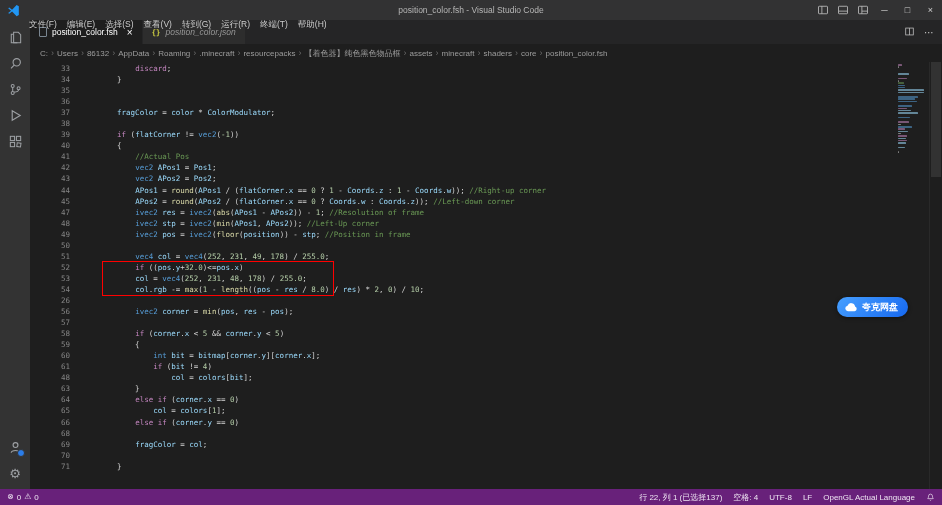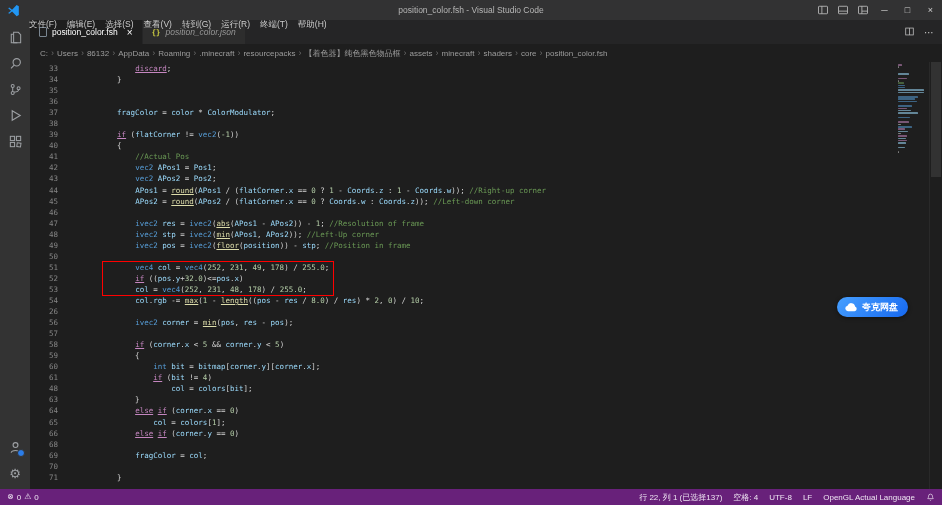--- a/index.html
+++ b/index.html
@@ -35,26 +35,26 @@
   .tab-actions{margin-left:auto;display:flex;align-items:center;gap:9px;padding-right:8px;color:#c5c5c5;}
 
   .breadcrumbs{height:18px;flex:0 0 18px;background:#1e1e1e;display:flex;align-items:center;gap:3px;padding-left:10px;font-size:8px;color:#9d9d9d;white-space:nowrap;overflow:hidden;}
   .bc-sep{color:#6b6b6b;font-size:9px;}
   .bc-item{cursor:default;}
 
   
   .editor{flex:1;position:relative;overflow:hidden;background:#1e1e1e;}
   .code-lines{position:absolute;top:1px;left:0;right:44px;}
   .cl{display:flex;height:11.05px;line-height:11.05px;font-family:"DejaVu Sans Mono",monospace;font-size:7.5px;white-space:pre;}
-  .ln{width:62px;flex:none;box-sizing:border-box;padding-right:10px;text-align:left;color:#858585;padding-left:19px;}
+  .ln{width:62px;flex:none;box-sizing:border-box;padding-right:10px;text-align:center;color:#858585;padding-left:19px;}
   .ct{flex:1;white-space:pre;padding-left:7px;}
   .tk-p{color:var(--tok-p,#d4d4d4);}
-  .tk-k{color:var(--tok-k,#c586c0);text-decoration:underline;}
+  .tk-k{color:var(--tok-k,#c586c0);}
   .tk-t{color:var(--tok-t,#569cd6);}
-  .tk-f{color:var(--tok-f,#dcdcaa);text-decoration:underline;}
+  .tk-f{color:var(--tok-f,#dcdcaa);}
   .tk-v{color:var(--tok-v,#9cdcfe);}
   .tk-n{color:var(--tok-n,#b5cea8);}
   .tk-c{color:var(--tok-c,#6a9955);}
 
   .annotation-box{position:absolute;left:72px;width:232px;border:1.5px solid var(--annotation,#ff0000);z-index:4;pointer-events:none;box-sizing:border-box;}
 
   .minimap{position:absolute;top:2px;right:14px;width:30px;display:flex;flex-direction:column;align-items:flex-start;}
   .mbar{height:1.5px;margin-bottom:0.8px;border-radius:0.5px;}
   .scrollbar{position:absolute;top:0;right:0;bottom:0;width:12px;border-left:1px solid rgba(255,255,255,0.05);}
   .scroll-thumb{position:absolute;top:0;left:1px;width:10px;height:115px;background:rgba(121,121,121,0.22);}
@@ -224,21 +224,20 @@
             <div class="cl"><span class="ln">36</span><span class="ct"></span></div>
             <div class="cl"><span class="ln">37</span><span class="ct"><span class="tk-p">    </span><span class="tk-v">fragColor</span><span class="tk-p"> = </span><span class="tk-v">color</span><span class="tk-p"> * </span><span class="tk-v">ColorModulator</span><span class="tk-p">;</span></span></div>
             <div class="cl"><span class="ln">38</span><span class="ct"></span></div>
             <div class="cl"><span class="ln">39</span><span class="ct"><span class="tk-p">    </span><span class="tk-k">if</span><span class="tk-p"> (</span><span class="tk-v">flatCorner</span><span class="tk-p"> != </span><span class="tk-t">vec2</span><span class="tk-p">(</span><span class="tk-n">-1</span><span class="tk-p">))</span></span></div>
             <div class="cl"><span class="ln">40</span><span class="ct"><span class="tk-p">    {</span></span></div>
             <div class="cl"><span class="ln">41</span><span class="ct"><span class="tk-p">        </span><span class="tk-c">//Actual Pos</span></span></div>
             <div class="cl"><span class="ln">42</span><span class="ct"><span class="tk-p">        </span><span class="tk-t">vec2</span><span class="tk-p"> </span><span class="tk-v">APos1</span><span class="tk-p"> = </span><span class="tk-v">Pos1</span><span class="tk-p">;</span></span></div>
             <div class="cl"><span class="ln">43</span><span class="ct"><span class="tk-p">        </span><span class="tk-t">vec2</span><span class="tk-p"> </span><span class="tk-v">APos2</span><span class="tk-p"> = </span><span class="tk-v">Pos2</span><span class="tk-p">;</span></span></div>
             <div class="cl"><span class="ln">44</span><span class="ct"><span class="tk-p">        </span><span class="tk-v">APos1</span><span class="tk-p"> = </span><span class="tk-f">round</span><span class="tk-p">(</span><span class="tk-v">APos1</span><span class="tk-p"> / (</span><span class="tk-v">flatCorner</span><span class="tk-p">.</span><span class="tk-v">x</span><span class="tk-p"> == </span><span class="tk-n">0</span><span class="tk-p"> ? </span><span class="tk-n">1</span><span class="tk-p"> - </span><span class="tk-v">Coords</span><span class="tk-p">.</span><span class="tk-v">z</span><span class="tk-p"> : </span><span class="tk-n">1</span><span class="tk-p"> - </span><span class="tk-v">Coords</span><span class="tk-p">.</span><span class="tk-v">w</span><span class="tk-p">)); </span><span class="tk-c">//Right-up corner</span></span></div>
             <div class="cl"><span class="ln">45</span><span class="ct"><span class="tk-p">        </span><span class="tk-v">APos2</span><span class="tk-p"> = </span><span class="tk-f">round</span><span class="tk-p">(</span><span class="tk-v">APos2</span><span class="tk-p"> / (</span><span class="tk-v">flatCorner</span><span class="tk-p">.</span><span class="tk-v">x</span><span class="tk-p"> == </span><span class="tk-n">0</span><span class="tk-p"> ? </span><span class="tk-v">Coords</span><span class="tk-p">.</span><span class="tk-v">w</span><span class="tk-p"> : </span><span class="tk-v">Coords</span><span class="tk-p">.</span><span class="tk-v">z</span><span class="tk-p">)); </span><span class="tk-c">//Left-down corner</span></span></div>
-            <div class="cl"><span class="ln">46</span><span class="ct"></span></div>
             <div class="cl"><span class="ln">47</span><span class="ct"><span class="tk-p">        </span><span class="tk-t">ivec2</span><span class="tk-p"> </span><span class="tk-v">res</span><span class="tk-p"> = </span><span class="tk-t">ivec2</span><span class="tk-p">(</span><span class="tk-f">abs</span><span class="tk-p">(</span><span class="tk-v">APos1</span><span class="tk-p"> - </span><span class="tk-v">APos2</span><span class="tk-p">)) - </span><span class="tk-n">1</span><span class="tk-p">; </span><span class="tk-c">//Resolution of frame</span></span></div>
             <div class="cl"><span class="ln">48</span><span class="ct"><span class="tk-p">        </span><span class="tk-t">ivec2</span><span class="tk-p"> </span><span class="tk-v">stp</span><span class="tk-p"> = </span><span class="tk-t">ivec2</span><span class="tk-p">(</span><span class="tk-f">min</span><span class="tk-p">(</span><span class="tk-v">APos1</span><span class="tk-p">, </span><span class="tk-v">APos2</span><span class="tk-p">)); </span><span class="tk-c">//Left-Up corner</span></span></div>
             <div class="cl"><span class="ln">49</span><span class="ct"><span class="tk-p">        </span><span class="tk-t">ivec2</span><span class="tk-p"> </span><span class="tk-v">pos</span><span class="tk-p"> = </span><span class="tk-t">ivec2</span><span class="tk-p">(</span><span class="tk-f">floor</span><span class="tk-p">(</span><span class="tk-v">position</span><span class="tk-p">)) - </span><span class="tk-v">stp</span><span class="tk-p">; </span><span class="tk-c">//Position in frame</span></span></div>
             <div class="cl"><span class="ln">50</span><span class="ct"></span></div>
             <div class="cl"><span class="ln">51</span><span class="ct"><span class="tk-p">        </span><span class="tk-t">vec4</span><span class="tk-p"> </span><span class="tk-v">col</span><span class="tk-p"> = </span><span class="tk-t">vec4</span><span class="tk-p">(</span><span class="tk-n">252</span><span class="tk-p">, </span><span class="tk-n">231</span><span class="tk-p">, </span><span class="tk-n">49</span><span class="tk-p">, </span><span class="tk-n">178</span><span class="tk-p">) / </span><span class="tk-n">255.0</span><span class="tk-p">;</span></span></div>
             <div class="cl"><span class="ln">52</span><span class="ct"><span class="tk-p">        </span><span class="tk-k">if</span><span class="tk-p"> ((</span><span class="tk-v">pos</span><span class="tk-p">.</span><span class="tk-v">y</span><span class="tk-p">+</span><span class="tk-n">32.0</span><span class="tk-p">)&lt;=</span><span class="tk-v">pos</span><span class="tk-p">.</span><span class="tk-v">x</span><span class="tk-p">)</span></span></div>
             <div class="cl"><span class="ln">53</span><span class="ct"><span class="tk-p">        </span><span class="tk-v">col</span><span class="tk-p"> = </span><span class="tk-t">vec4</span><span class="tk-p">(</span><span class="tk-n">252</span><span class="tk-p">, </span><span class="tk-n">231</span><span class="tk-p">, </span><span class="tk-n">48</span><span class="tk-p">, </span><span class="tk-n">178</span><span class="tk-p">) / </span><span class="tk-n">255.0</span><span class="tk-p">;</span></span></div>
             <div class="cl"><span class="ln">54</span><span class="ct"><span class="tk-p">        </span><span class="tk-v">col</span><span class="tk-p">.</span><span class="tk-v">rgb</span><span class="tk-p"> -= </span><span class="tk-f">max</span><span class="tk-p">(</span><span class="tk-n">1</span><span class="tk-p"> - </span><span class="tk-f">length</span><span class="tk-p">((</span><span class="tk-v">pos</span><span class="tk-p"> - </span><span class="tk-v">res</span><span class="tk-p"> / </span><span class="tk-n">8.0</span><span class="tk-p">) / </span><span class="tk-v">res</span><span class="tk-p">) * </span><span class="tk-n">2</span><span class="tk-p">, </span><span class="tk-n">0</span><span class="tk-p">) / </span><span class="tk-n">10</span><span class="tk-p">;</span></span></div>
             <div class="cl"><span class="ln">26</span><span class="ct"></span></div>
             <div class="cl"><span class="ln">56</span><span class="ct"><span class="tk-p">        </span><span class="tk-t">ivec2</span><span class="tk-p"> </span><span class="tk-v">corner</span><span class="tk-p"> = </span><span class="tk-f">min</span><span class="tk-p">(</span><span class="tk-v">pos</span><span class="tk-p">, </span><span class="tk-v">res</span><span class="tk-p"> - </span><span class="tk-v">pos</span><span class="tk-p">);</span></span></div>

